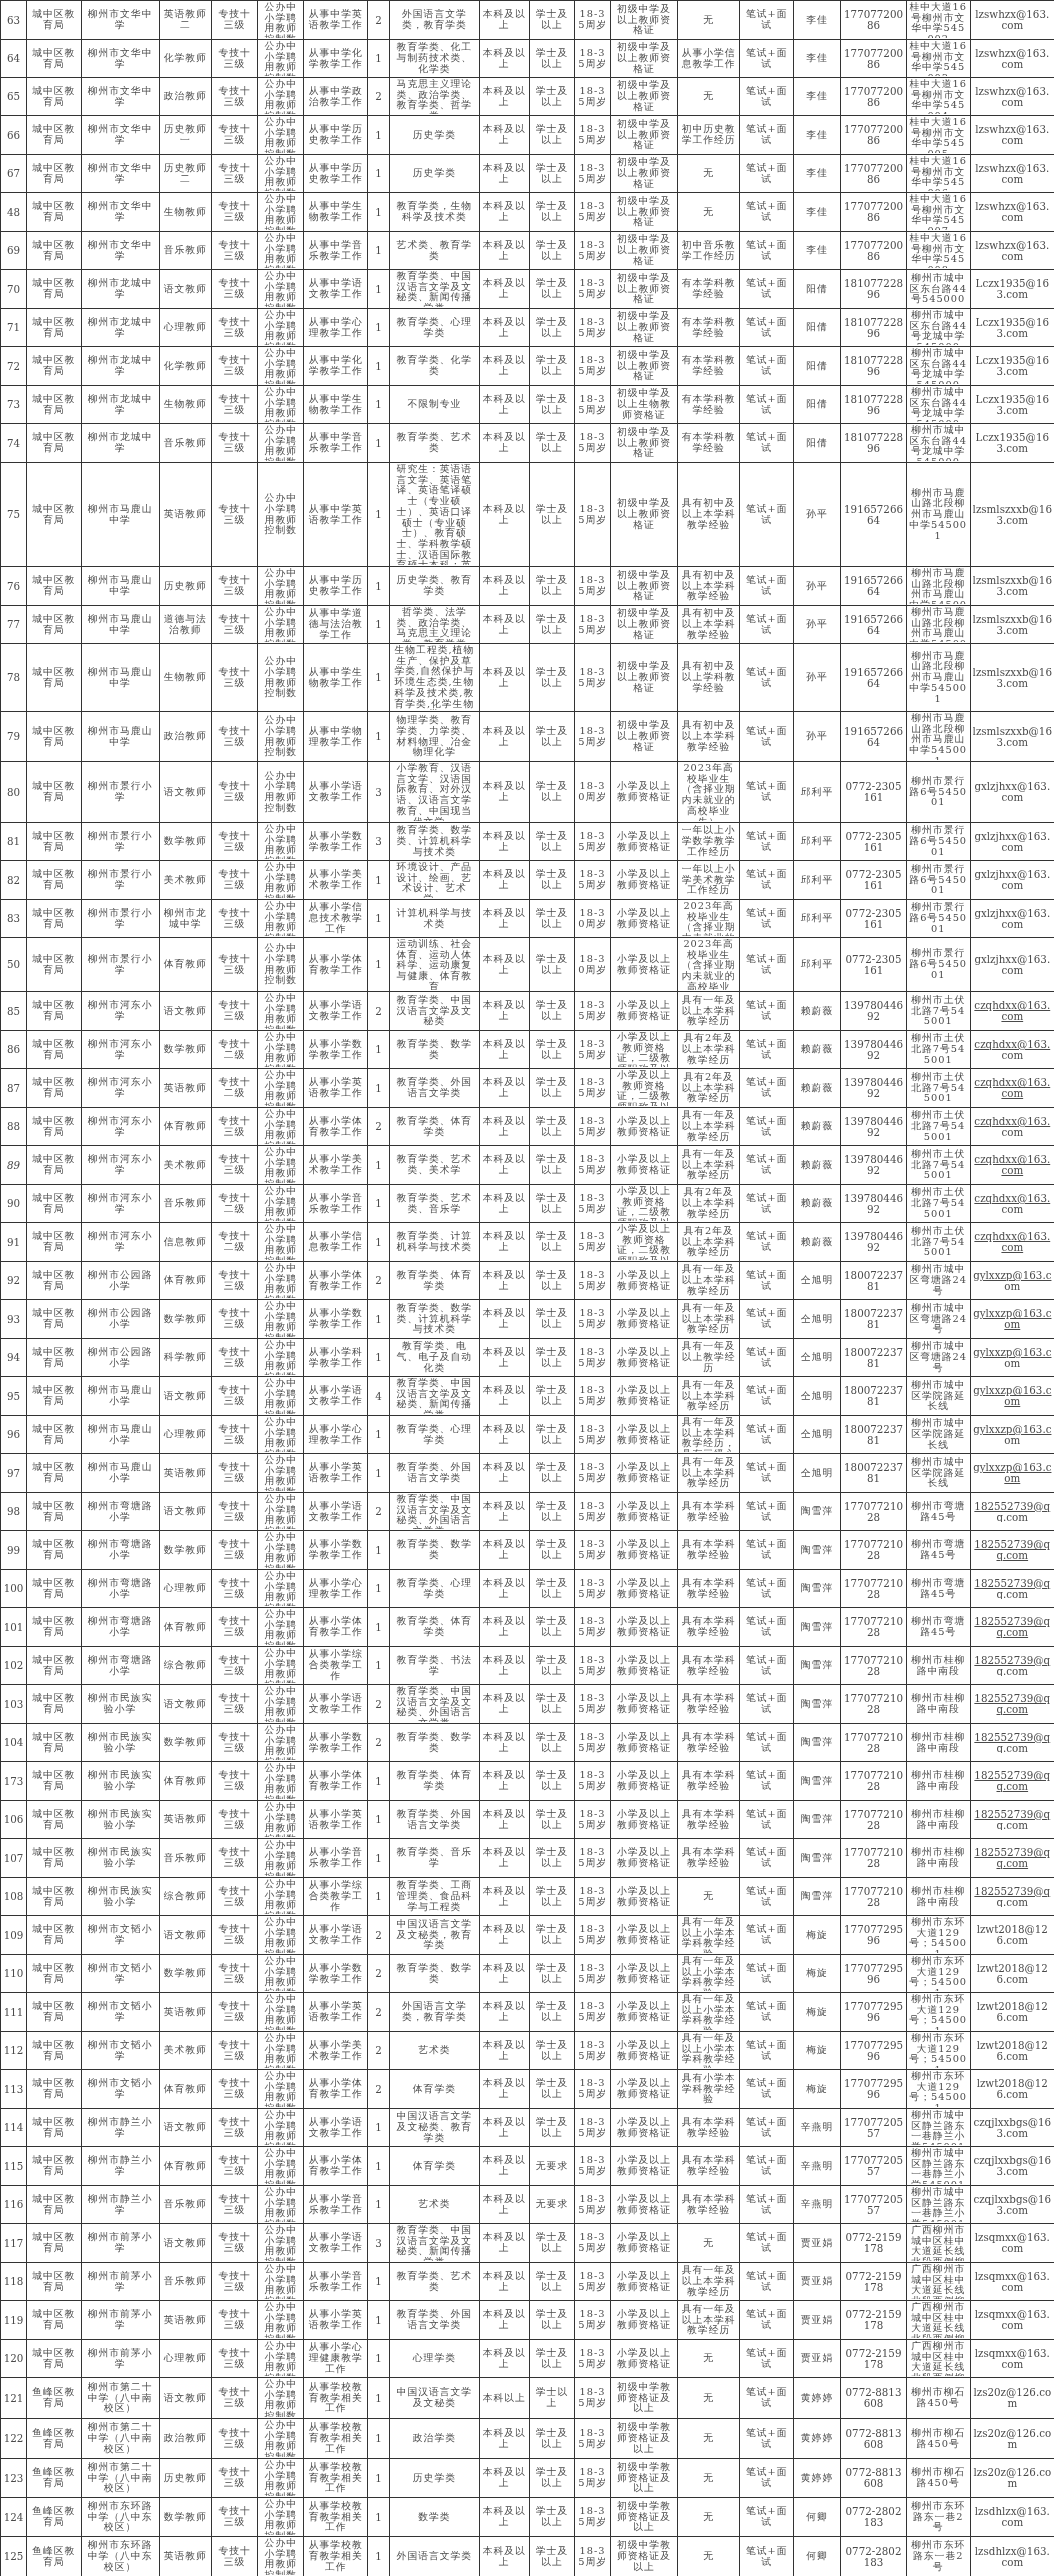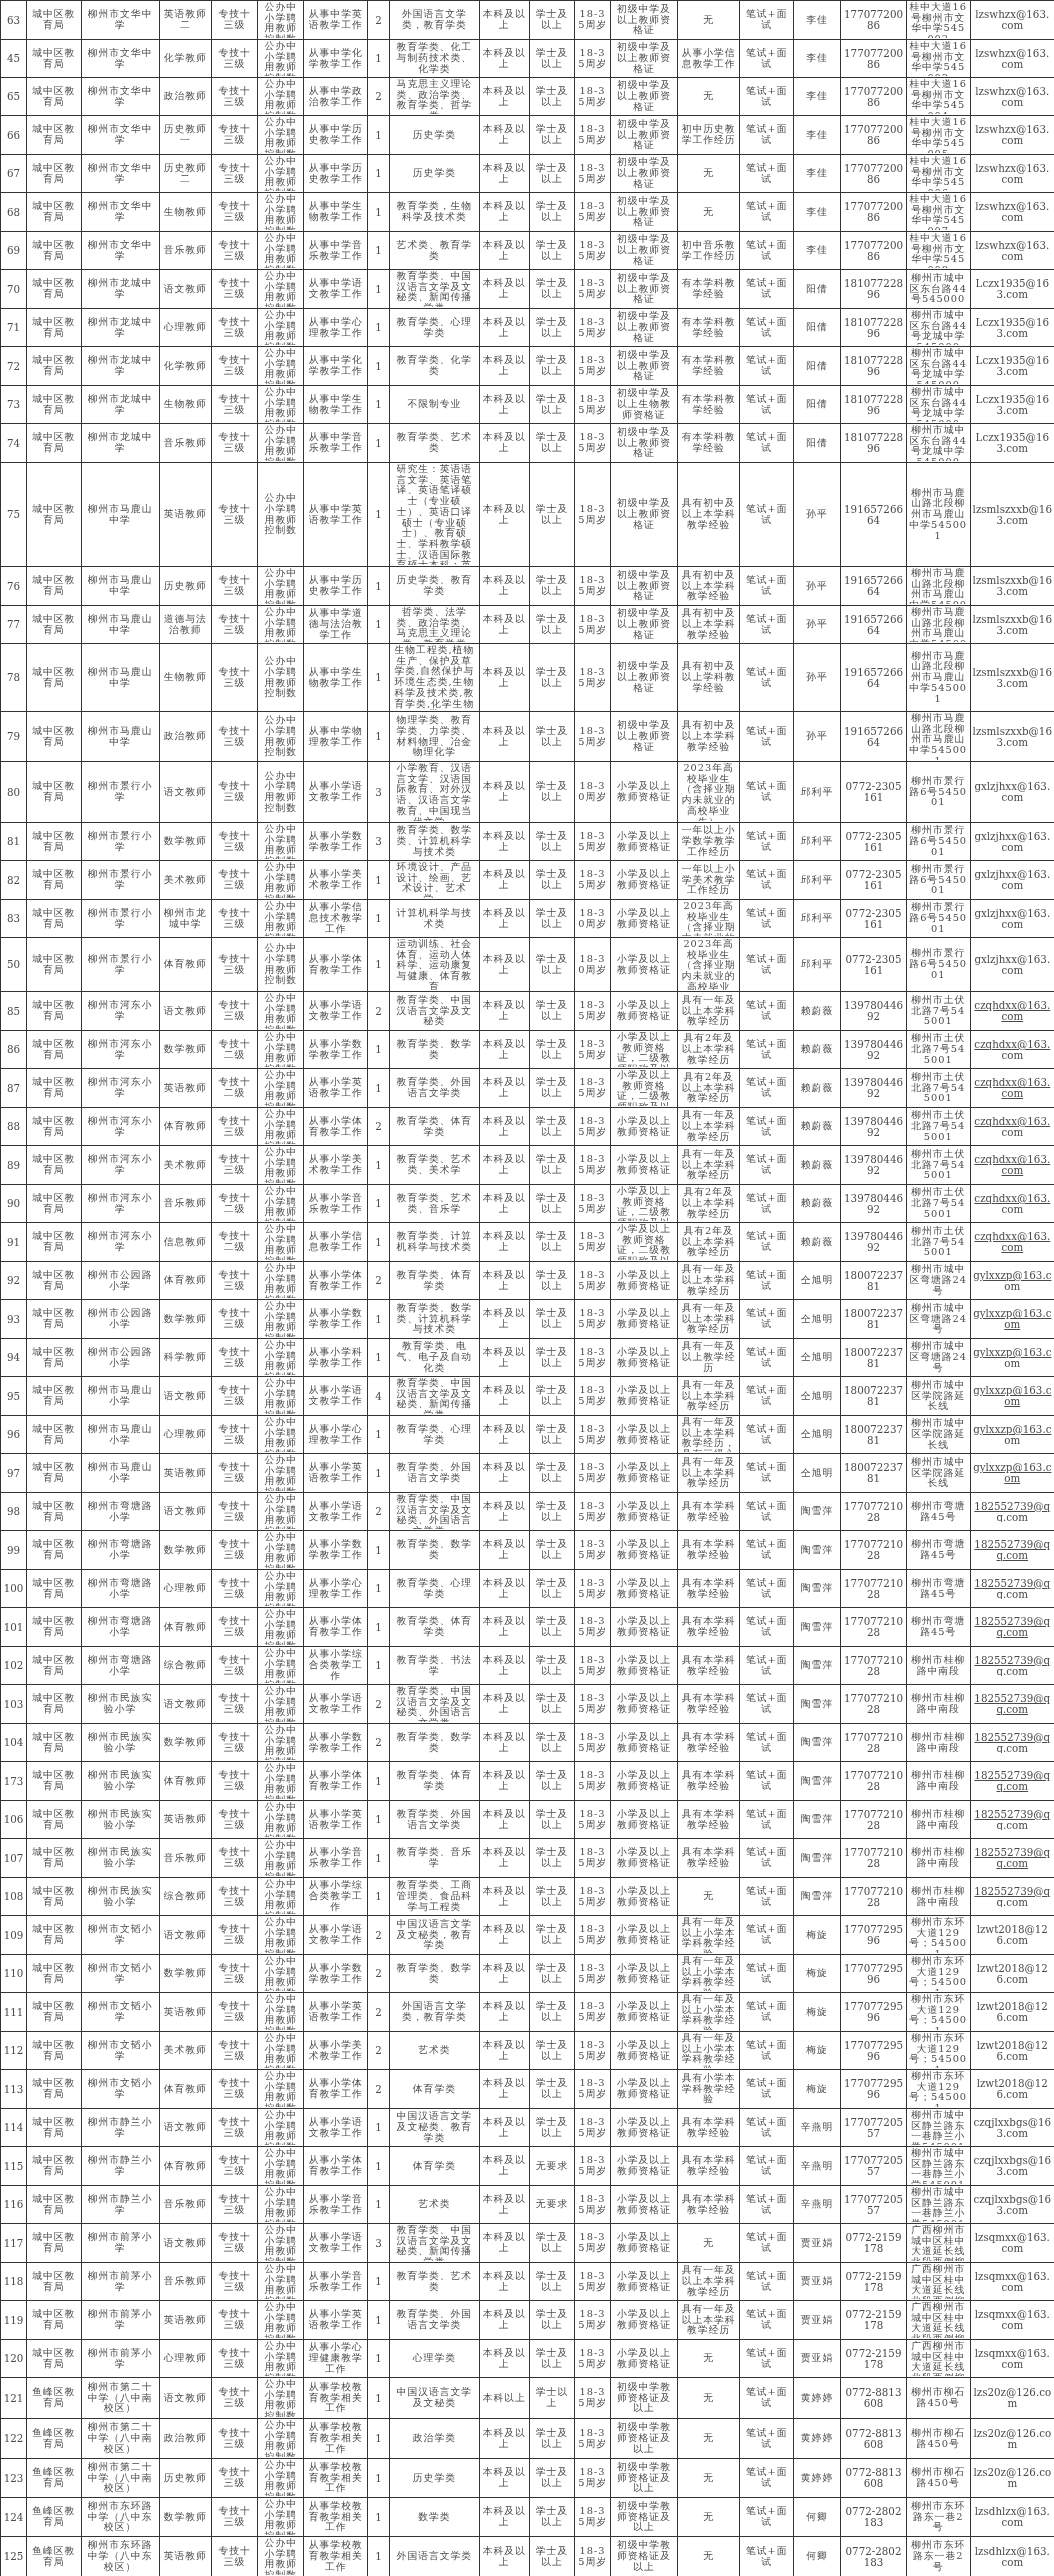--- a/index.html
+++ b/index.html
@@ -90,21 +90,21 @@
         </td>
         <td>
           <div class="clip" style="max-height: 36px;">桂中大道16号柳州市文华中学545002</div>
         </td>
         <td class="num">
           <div class="clip" style="max-height: 36px;">lzswhzx@163.com</div>
         </td>
       </tr>
       <tr style="height: 38px;">
         <td class="num">
-          <div class="clip" style="max-height: 35px;">45</div>
+          <div class="clip" style="max-height: 35px;">64</div>
         </td>
         <td>
           <div class="clip" style="max-height: 35px;">城中区教育局</div>
         </td>
         <td>
           <div class="clip" style="max-height: 35px;">柳州市文华中学</div>
         </td>
         <td>
           <div class="clip" style="max-height: 35px;">化学教师</div>
         </td>
@@ -326,21 +326,21 @@
         </td>
         <td>
           <div class="clip" style="max-height: 35px;">桂中大道16号柳州市文华中学545006</div>
         </td>
         <td class="num">
           <div class="clip" style="max-height: 35px;">lzswhzx@163.com</div>
         </td>
       </tr>
       <tr style="height: 39px;">
         <td class="num">
-          <div class="clip" style="max-height: 36px;">68</div>
+          <div class="clip" style="max-height: 36px;">48</div>
         </td>
         <td>
           <div class="clip" style="max-height: 36px;">城中区教育局</div>
         </td>
         <td>
           <div class="clip" style="max-height: 36px;">柳州市文华中学</div>
         </td>
         <td>
           <div class="clip" style="max-height: 36px;">生物教师</div>
         </td>
@@ -1565,21 +1565,21 @@
         </td>
         <td>
           <div class="clip" style="max-height: 35px;">柳州市土伏北路7号545001</div>
         </td>
         <td class="num link">
           <div class="clip" style="max-height: 35px;"><span>czqhdxx@163.com</span></div>
         </td>
       </tr>
       <tr style="height: 39px;">
         <td class="num">
-          <div class="clip" style="max-height: 36px;">89</div>
+          <div class="clip" style="max-height: 36px; font-style: italic;">89</div>
         </td>
         <td>
           <div class="clip" style="max-height: 36px;">城中区教育局</div>
         </td>
         <td>
           <div class="clip" style="max-height: 36px;">柳州市河东小学</div>
         </td>
         <td>
           <div class="clip" style="max-height: 36px;">美术教师</div>
         </td>

